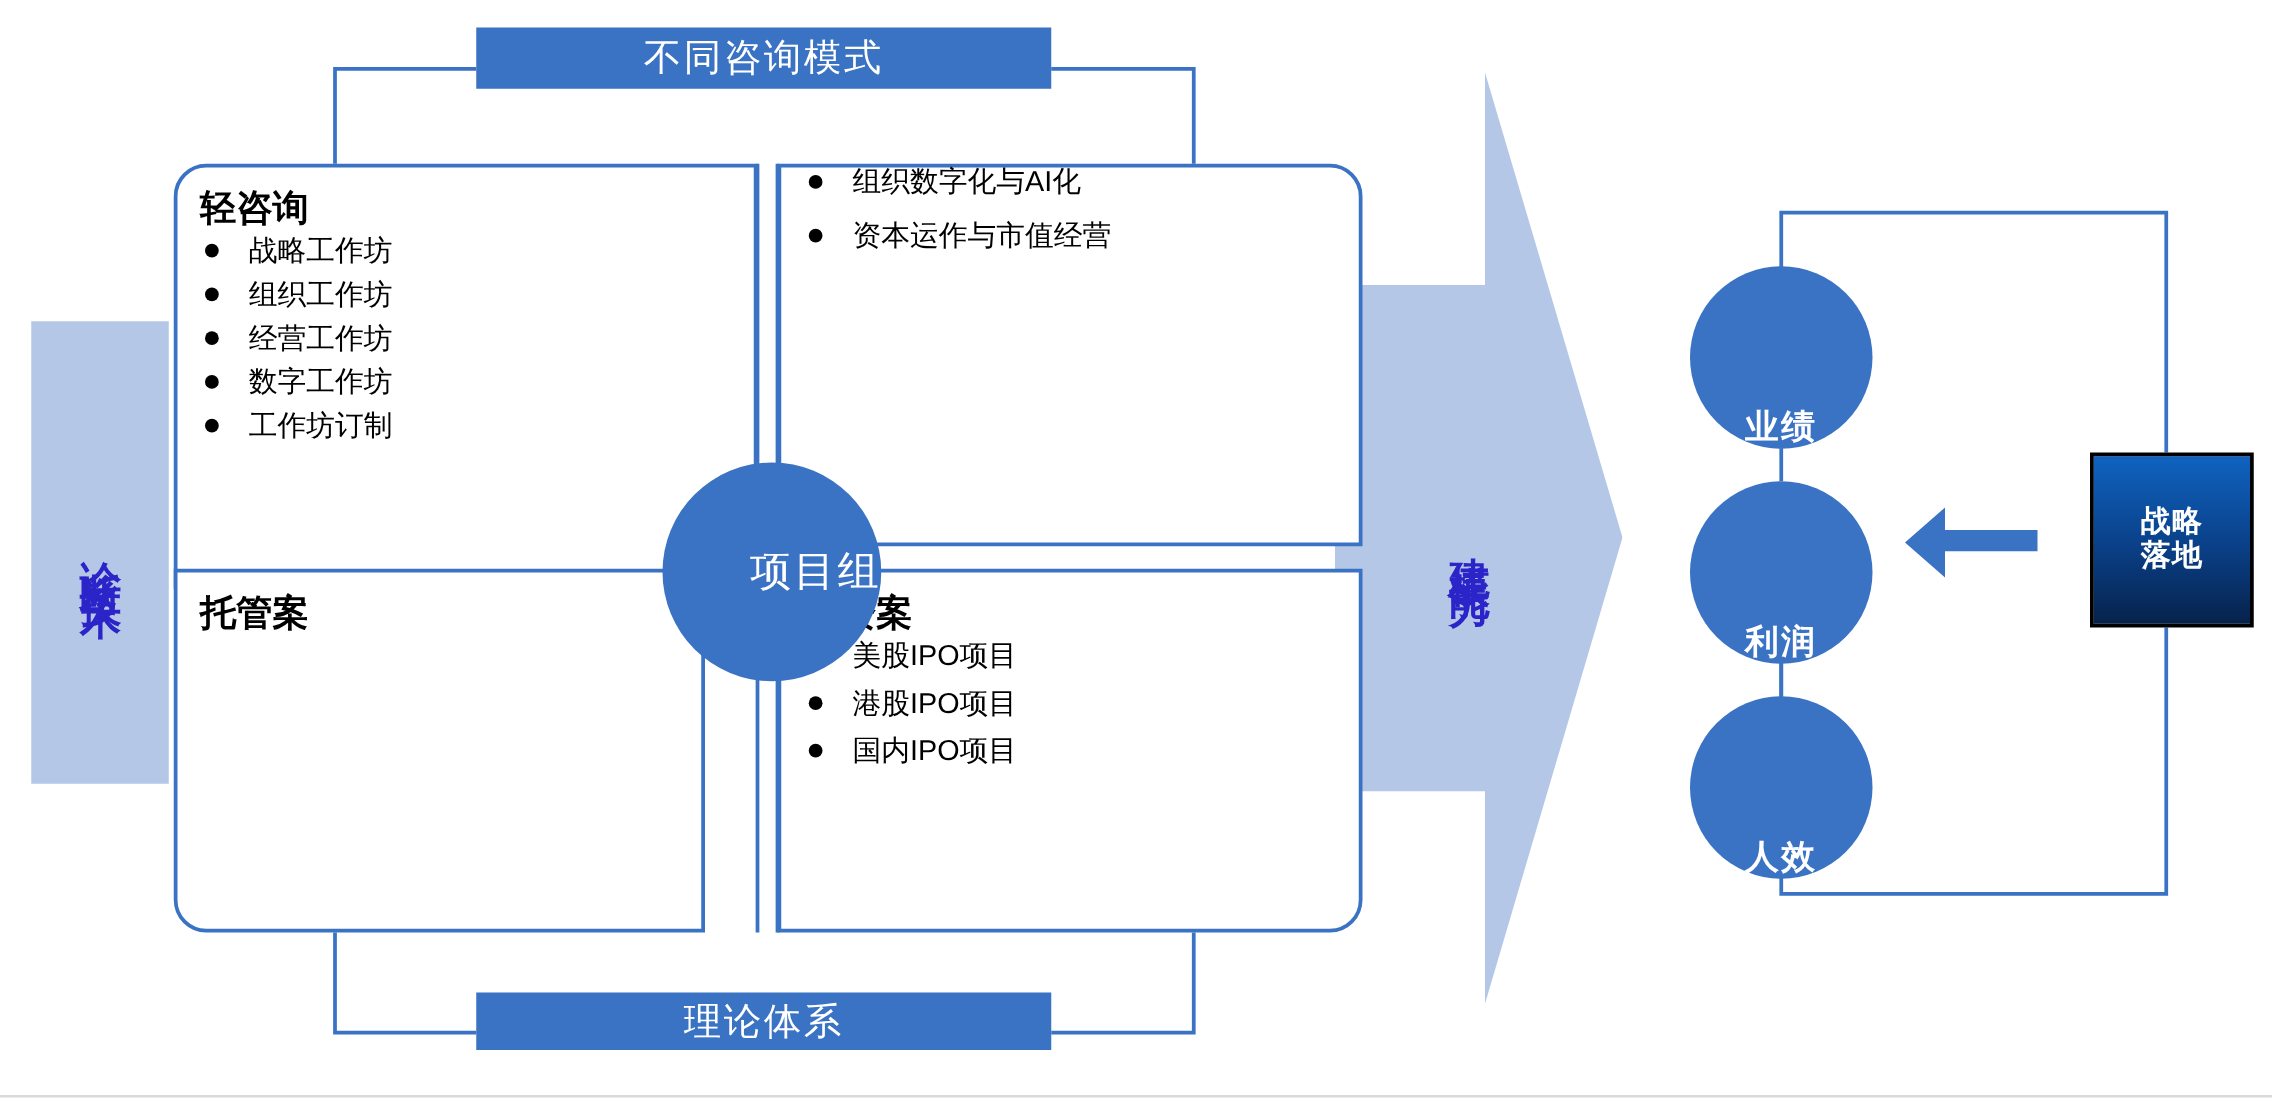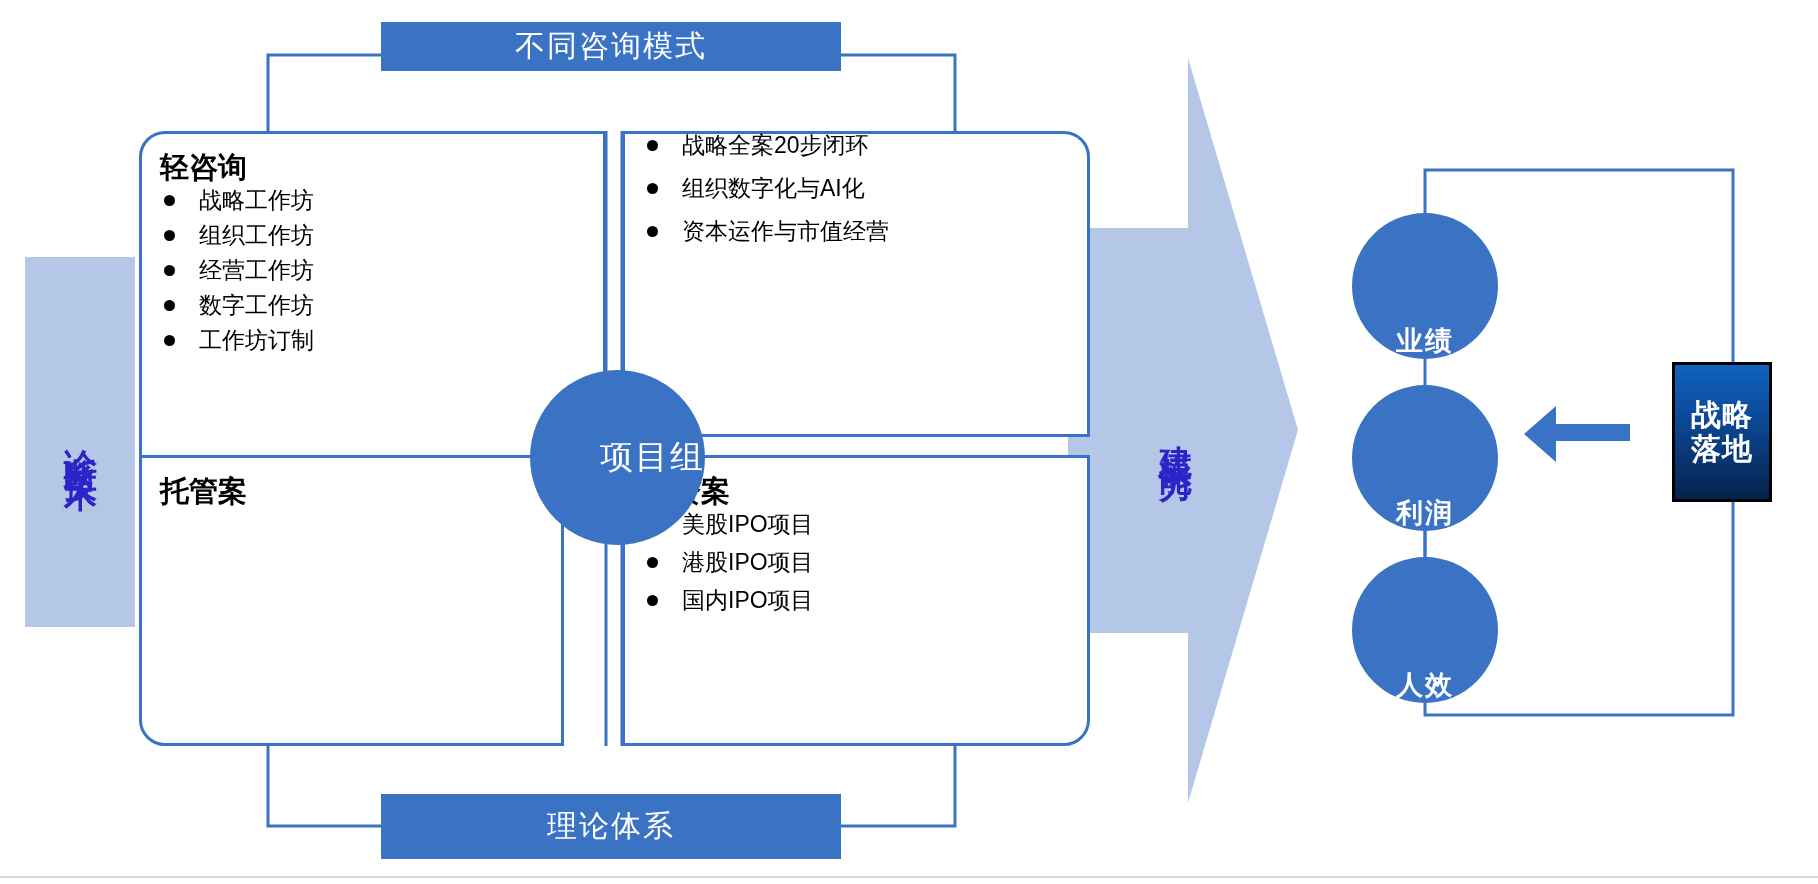--- a/index.html
+++ b/index.html
@@ -25,21 +25,21 @@
     background:#3a72c4;
     color:#ffffff;
     display:flex;
     align-items:center;
     justify-content:center;
     font-size:30px;
     font-weight:400;
     letter-spacing:2px;
   }
   #banner-top{left:381px;top:22px;width:460px;height:49px;}
-  #banner-bottom{left:381px;top:794px;width:460px;height:65px;font-family:Liberation Serif, serif;}
+  #banner-bottom{left:381px;top:794px;width:460px;height:46px;font-family:Liberation Serif, serif;}
 
   
   .card{
     position:absolute;
     background:#ffffff;
     border:3px solid #3a72c4;
     box-sizing:border-box;
   }
   #card-tl{left:139px;top:131px;width:467px;height:340px;border-radius:26px 0 0 0;}
   #card-tr{left:622px;top:131px;width:468px;height:306px;border-radius:0 26px 0 0;}
@@ -110,26 +110,26 @@
     background:#3a72c4;color:#ffffff;
     display:flex;align-items:flex-end;justify-content:center;
     font-size:27px;font-weight:bold;letter-spacing:2px;
   }
   #kpi-0{left:1352px;top:213px;}
   #kpi-1{left:1352px;top:385px;}
   #kpi-2{left:1352px;top:557px;}
 
   
   #strategy-box{
-    left:1672px;top:362px;width:100px;height:140px;
+    left:1672px;top:362px;width:131px;height:140px;
     background:linear-gradient(180deg,#0f63c0 0%,#0a3f86 55%,#06224b 100%);
     border:3px solid #000000;
     box-sizing:border-box;
     display:flex;align-items:center;justify-content:center;
-    color:#ffffff;font-size:30px;font-weight:bold;
+    color:#ffffff;font-size:24px;font-weight:bold;
     line-height:1.12;text-align:center;letter-spacing:1px;
   }
 
   
   #page-rule{left:0;top:876px;width:1818px;height:2px;background:#d9d9d9;}
 </style>
 </head>
 <body>
 
 <div id="stage">
@@ -197,24 +197,20 @@
         </li>
       <li>
           <span class="dot"></span>
           <span>工作坊订制</span>
         </li>
     </ul>
   </div>
 
   <div id="card-tr" class="card">
     <ul class="bullets">
-      <li>
-          <span class="dot"></span>
-          <span>战略全案20步闭环</span>
-        </li>
       <li>
           <span class="dot"></span>
           <span>组织数字化与AI化</span>
         </li>
       <li>
           <span class="dot"></span>
           <span>资本运作与市值经营</span>
         </li>
     </ul>
   </div>

